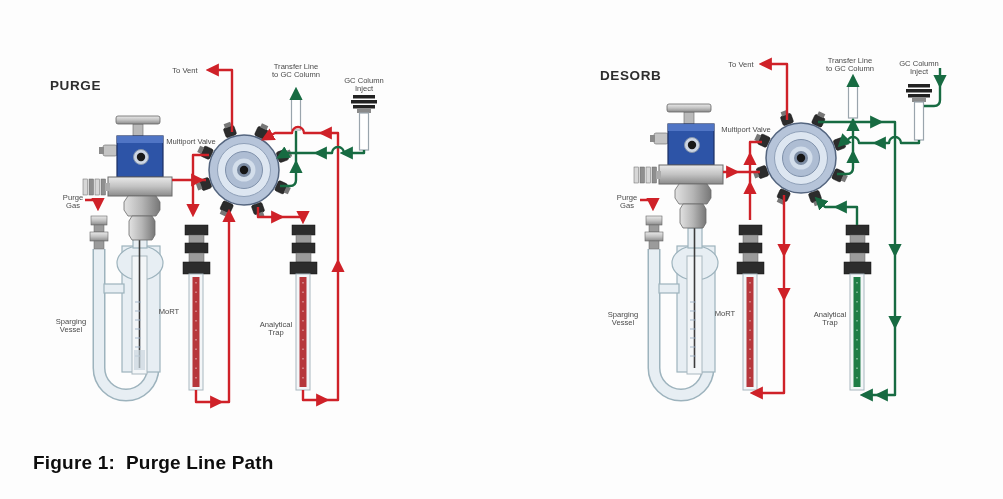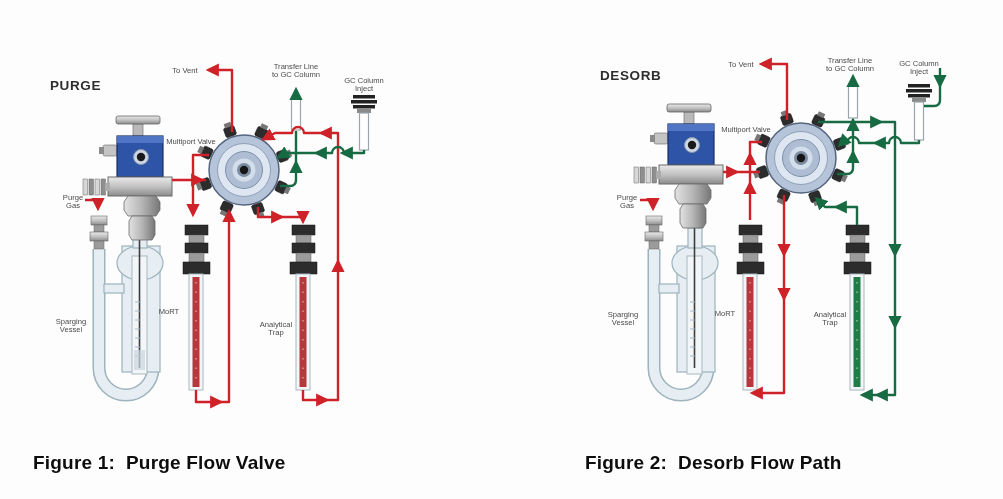--- a/index.html
+++ b/index.html
@@ -384,16 +384,15 @@
     <text x="193" y="82">Multiport Valve</text>
     <text x="74" y="150">Purge</text>
     <text x="74" y="158">Gas</text>
     <text x="70" y="267">Sparging</text>
     <text x="70" y="275">Vessel</text>
     <text x="172" y="266">MoRT</text>
     <text x="277" y="267">Analytical</text>
     <text x="277" y="275">Trap</text>
   </svg>
 
-  <div id="caption-1" class="caption">Figure 1:  Purge Flow Valve</div>
-  <div id="caption-2" class="caption">Figure 2:  Desorb Flow Path</div>
+  <div id="caption-1" class="caption">Figure 1:  Purge Line Path</div>
 
 </div>
 
 </body></html>

